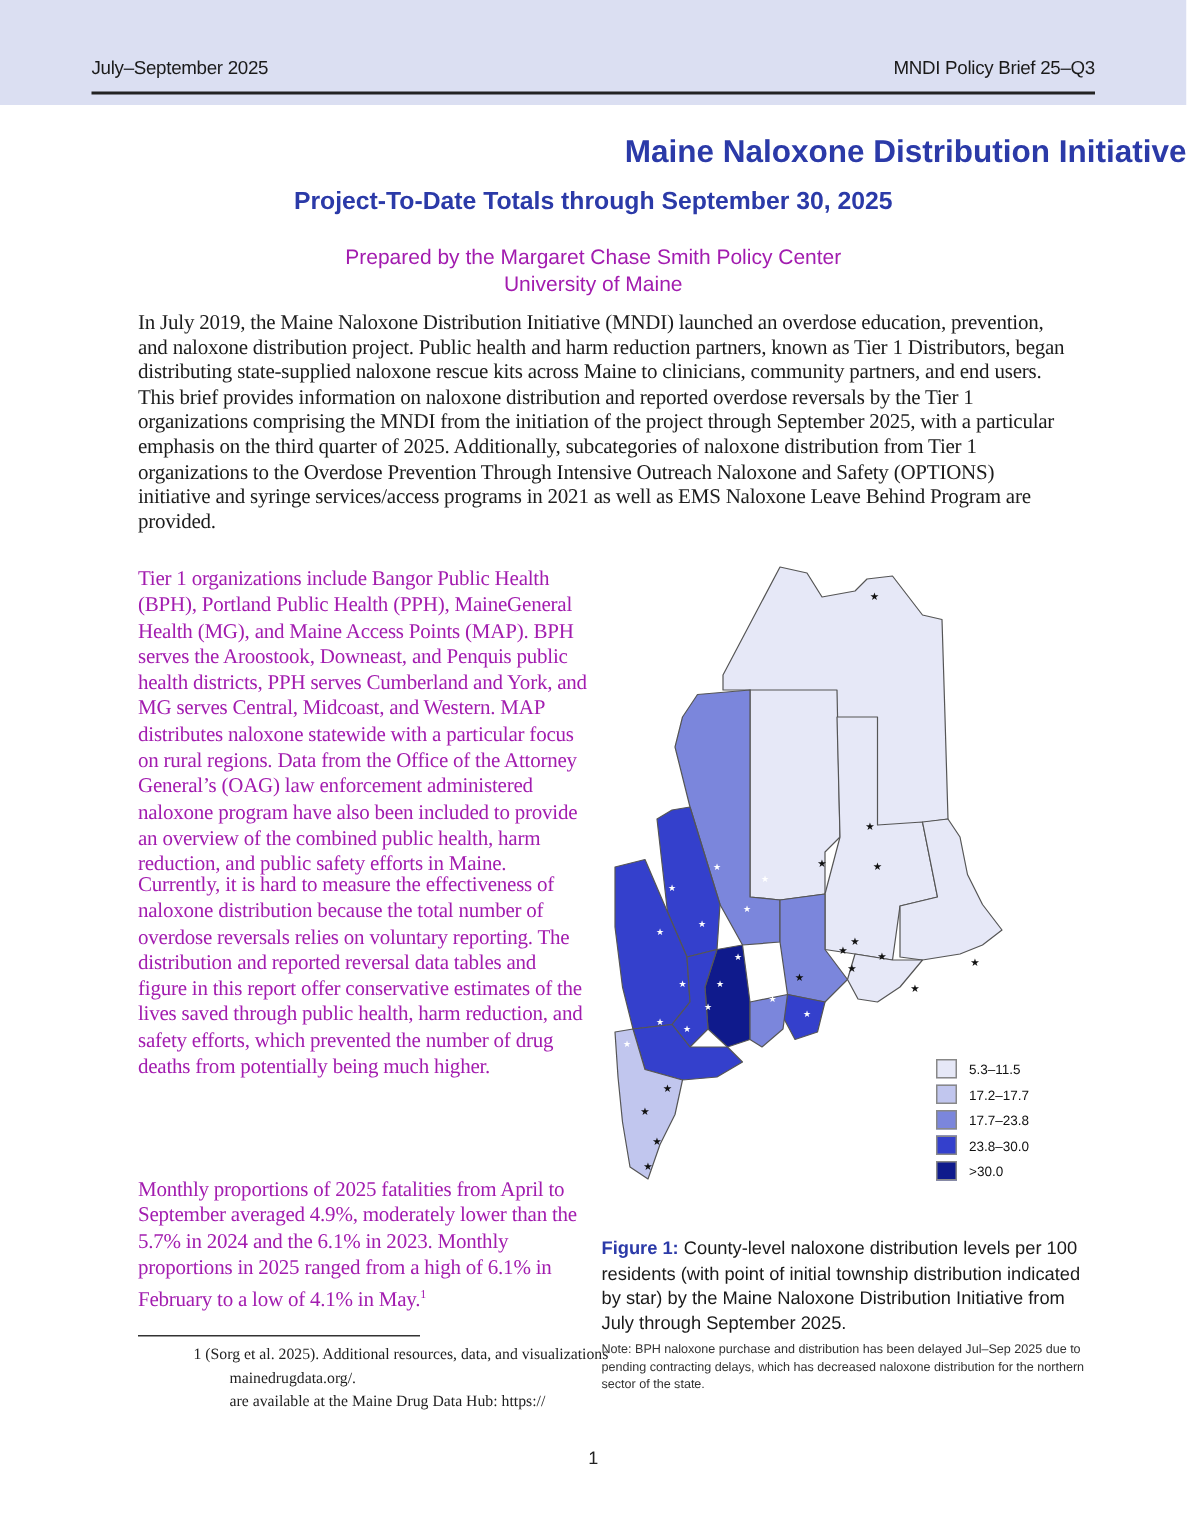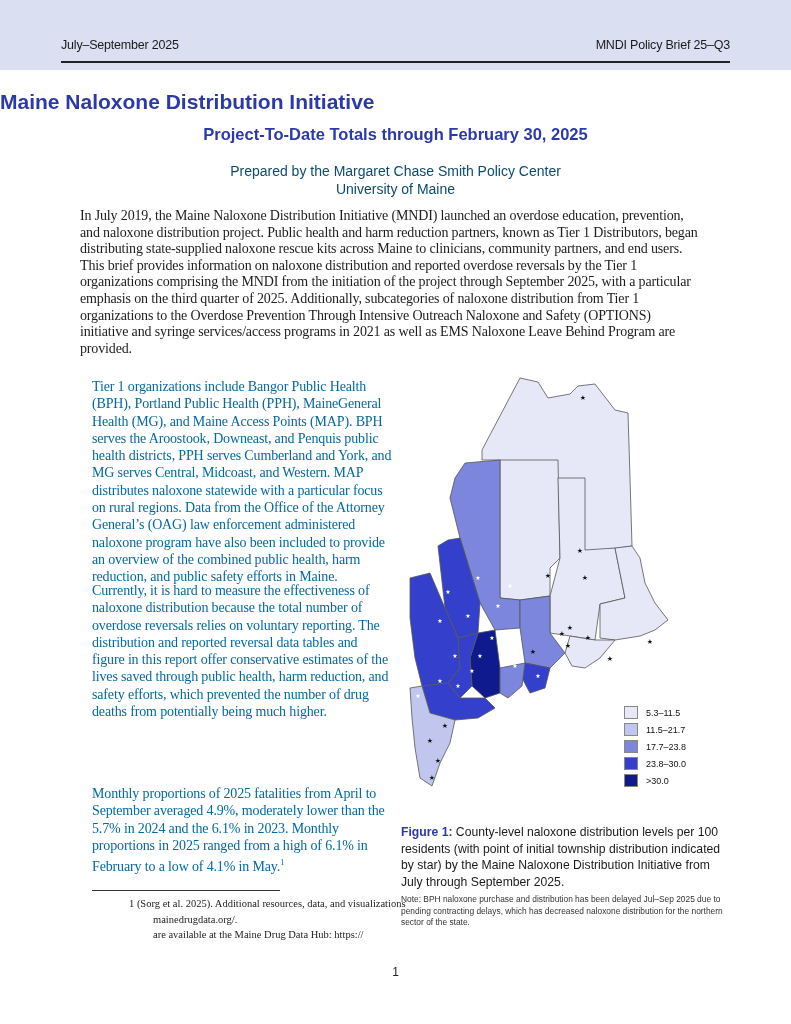--- a/index.html
+++ b/index.html
@@ -2,26 +2,26 @@
 <html><head>
 <meta charset="utf-8">
 <style>
   html, body { margin: 0; padding: 0; }
   body { width: 791px; height: 1024px; background: #ffffff; position: relative; overflow: hidden; font-family: "Liberation Serif", serif; color: #222; }
   .header-band { position: absolute; left: 0; top: 0; width: 791px; height: 70px; background: #dbdff2; }
   .header-left { position: absolute; left: 61px; top: 38px; font-family: "Liberation Sans", sans-serif; font-size: 12.5px; color: #1a1a1a; letter-spacing: -0.2px; }
   .header-right { position: absolute; right: 61px; top: 38px; font-family: "Liberation Sans", sans-serif; font-size: 12.5px; color: #1a1a1a; letter-spacing: -0.2px; }
   .header-rule { position: absolute; left: 61px; top: 61px; width: 669px; height: 2px; background: #222; }
 
-  .title { position: absolute; left: 0; top: 90px; width: 791px; text-align: left; font-family: "Liberation Sans", sans-serif; font-weight: bold; font-size: 21px; color: #2b3aa8; }
+  .title { position: absolute; left: 0; top: 90px; width: 791px; text-align: right; font-family: "Liberation Sans", sans-serif; font-weight: bold; font-size: 21px; color: #2b3aa8; }
   .subtitle { position: absolute; left: 0; top: 125px; width: 791px; text-align: center; font-family: "Liberation Sans", sans-serif; font-weight: bold; font-size: 16.5px; color: #2b3aa8; }
-  .prepared { position: absolute; left: 0; top: 162px; width: 791px; text-align: center; font-family: "Liberation Sans", sans-serif; font-size: 14px; color: #0c4a6e; line-height: 18px; }
+  .prepared { position: absolute; left: 0; top: 162px; width: 791px; text-align: center; font-family: "Liberation Sans", sans-serif; font-size: 14px; color: #a21caf; line-height: 18px; }
 
-  .intro { position: absolute; left: 80px; top: 208px; width: 620px; font-size: 14px; line-height: 16.6px; color: #1c1c1c; letter-spacing: -0.15px; }
-  .col-para { position: absolute; left: 92px; width: 300px; font-size: 14px; line-height: 17.3px; color: #0369a1; letter-spacing: -0.15px; }
+  .intro { position: absolute; left: 92px; top: 208px; width: 620px; font-size: 14px; line-height: 16.6px; color: #1c1c1c; letter-spacing: -0.15px; }
+  .col-para { position: absolute; left: 92px; width: 300px; font-size: 14px; line-height: 17.3px; color: #a21caf; letter-spacing: -0.15px; }
   .p1 { top: 378px; }
   .p2 { top: 582px; }
   .p3 { top: 785px; }
   .sup { font-size: 8px; vertical-align: super; }
 
   .fn-rule { position: absolute; left: 92px; top: 890px; width: 188px; height: 1px; background: #333; }
   .footnote { position: absolute; left: 92px; top: 896px; width: 290px; font-size: 10.5px; line-height: 15.5px; color: #222; margin-left: 37px; }
   .footnote .fn-cont { padding-left: 24px; display: block; }
 
   .map { position: absolute; left: 400px; top: 368px; width: 290px; height: 425px; }
@@ -41,21 +41,21 @@
 </style>
 </head>
 <body>
 
 <div class="header-band"></div>
 <div class="header-left">July–September 2025</div>
 <div class="header-right">MNDI Policy Brief 25–Q3</div>
 <div class="header-rule"></div>
 
 <div class="title">Maine Naloxone Distribution Initiative</div>
-<div class="subtitle">Project-To-Date Totals through February 30, 2025</div>
+<div class="subtitle">Project-To-Date Totals through September 30, 2025</div>
 <div class="prepared">
   <div>Prepared by the Margaret Chase Smith Policy Center</div>
   <div>University of Maine</div>
 </div>
 
 <div class="intro">In July 2019, the Maine Naloxone Distribution Initiative (MNDI) launched an overdose education, prevention, and naloxone distribution project. Public health and harm reduction partners, known as Tier 1 Distributors, began distributing state-supplied naloxone rescue kits across Maine to clinicians, community partners, and end users. This brief provides information on naloxone distribution and reported overdose reversals by the Tier 1 organizations comprising the MNDI from the initiation of the project through September 2025, with a particular emphasis on the third quarter of 2025. Additionally, subcategories of naloxone distribution from Tier 1 organizations to the Overdose Prevention Through Intensive Outreach Naloxone and Safety (OPTIONS) initiative and syringe services/access programs in 2021 as well as EMS Naloxone Leave Behind Program are provided.</div>
 
 <div class="col-para p1">Tier 1 organizations include Bangor Public Health (BPH), Portland Public Health (PPH), MaineGeneral Health (MG), and Maine Access Points (MAP). BPH serves the Aroostook, Downeast, and Penquis public health districts, PPH serves Cumberland and York, and MG serves Central, Midcoast, and Western. MAP distributes naloxone statewide with a particular focus on rural regions. Data from the Office of the Attorney General’s (OAG) law enforcement administered naloxone program have also been included to provide an overview of the combined public health, harm reduction, and public safety efforts in Maine.</div>
 <div class="col-para p2">Currently, it is hard to measure the effectiveness of naloxone distribution because the total number of overdose reversals relies on voluntary reporting. The distribution and reported reversal data tables and figure in this report offer conservative estimates of the lives saved through public health, harm reduction, and safety efforts, which prevented the number of drug deaths from potentially being much higher.</div>
 <div class="col-para p3"><span>Monthly proportions of 2025 fatalities from April to September averaged 4.9%, moderately lower than the 5.7% in 2024 and the 6.1% in 2023. Monthly proportions in 2025 ranged from a high of 6.1% in February to a low of 4.1% in May.</span><span class="sup">1</span></div>
@@ -138,21 +138,21 @@
 </svg>
 
 <div class="legend">
   <div class="legend-items">
     <div class="legend-item">
         <span class="swatch" style="background:#e6e8f7"></span>
         <span class="legend-label">5.3–11.5</span>
       </div>
     <div class="legend-item">
         <span class="swatch" style="background:#c1c6ee"></span>
-        <span class="legend-label">11.5–21.7</span>
+        <span class="legend-label">17.2–17.7</span>
       </div>
     <div class="legend-item">
         <span class="swatch" style="background:#7b86dc"></span>
         <span class="legend-label">17.7–23.8</span>
       </div>
     <div class="legend-item">
         <span class="swatch" style="background:#3440cc"></span>
         <span class="legend-label">23.8–30.0</span>
       </div>
     <div class="legend-item">

